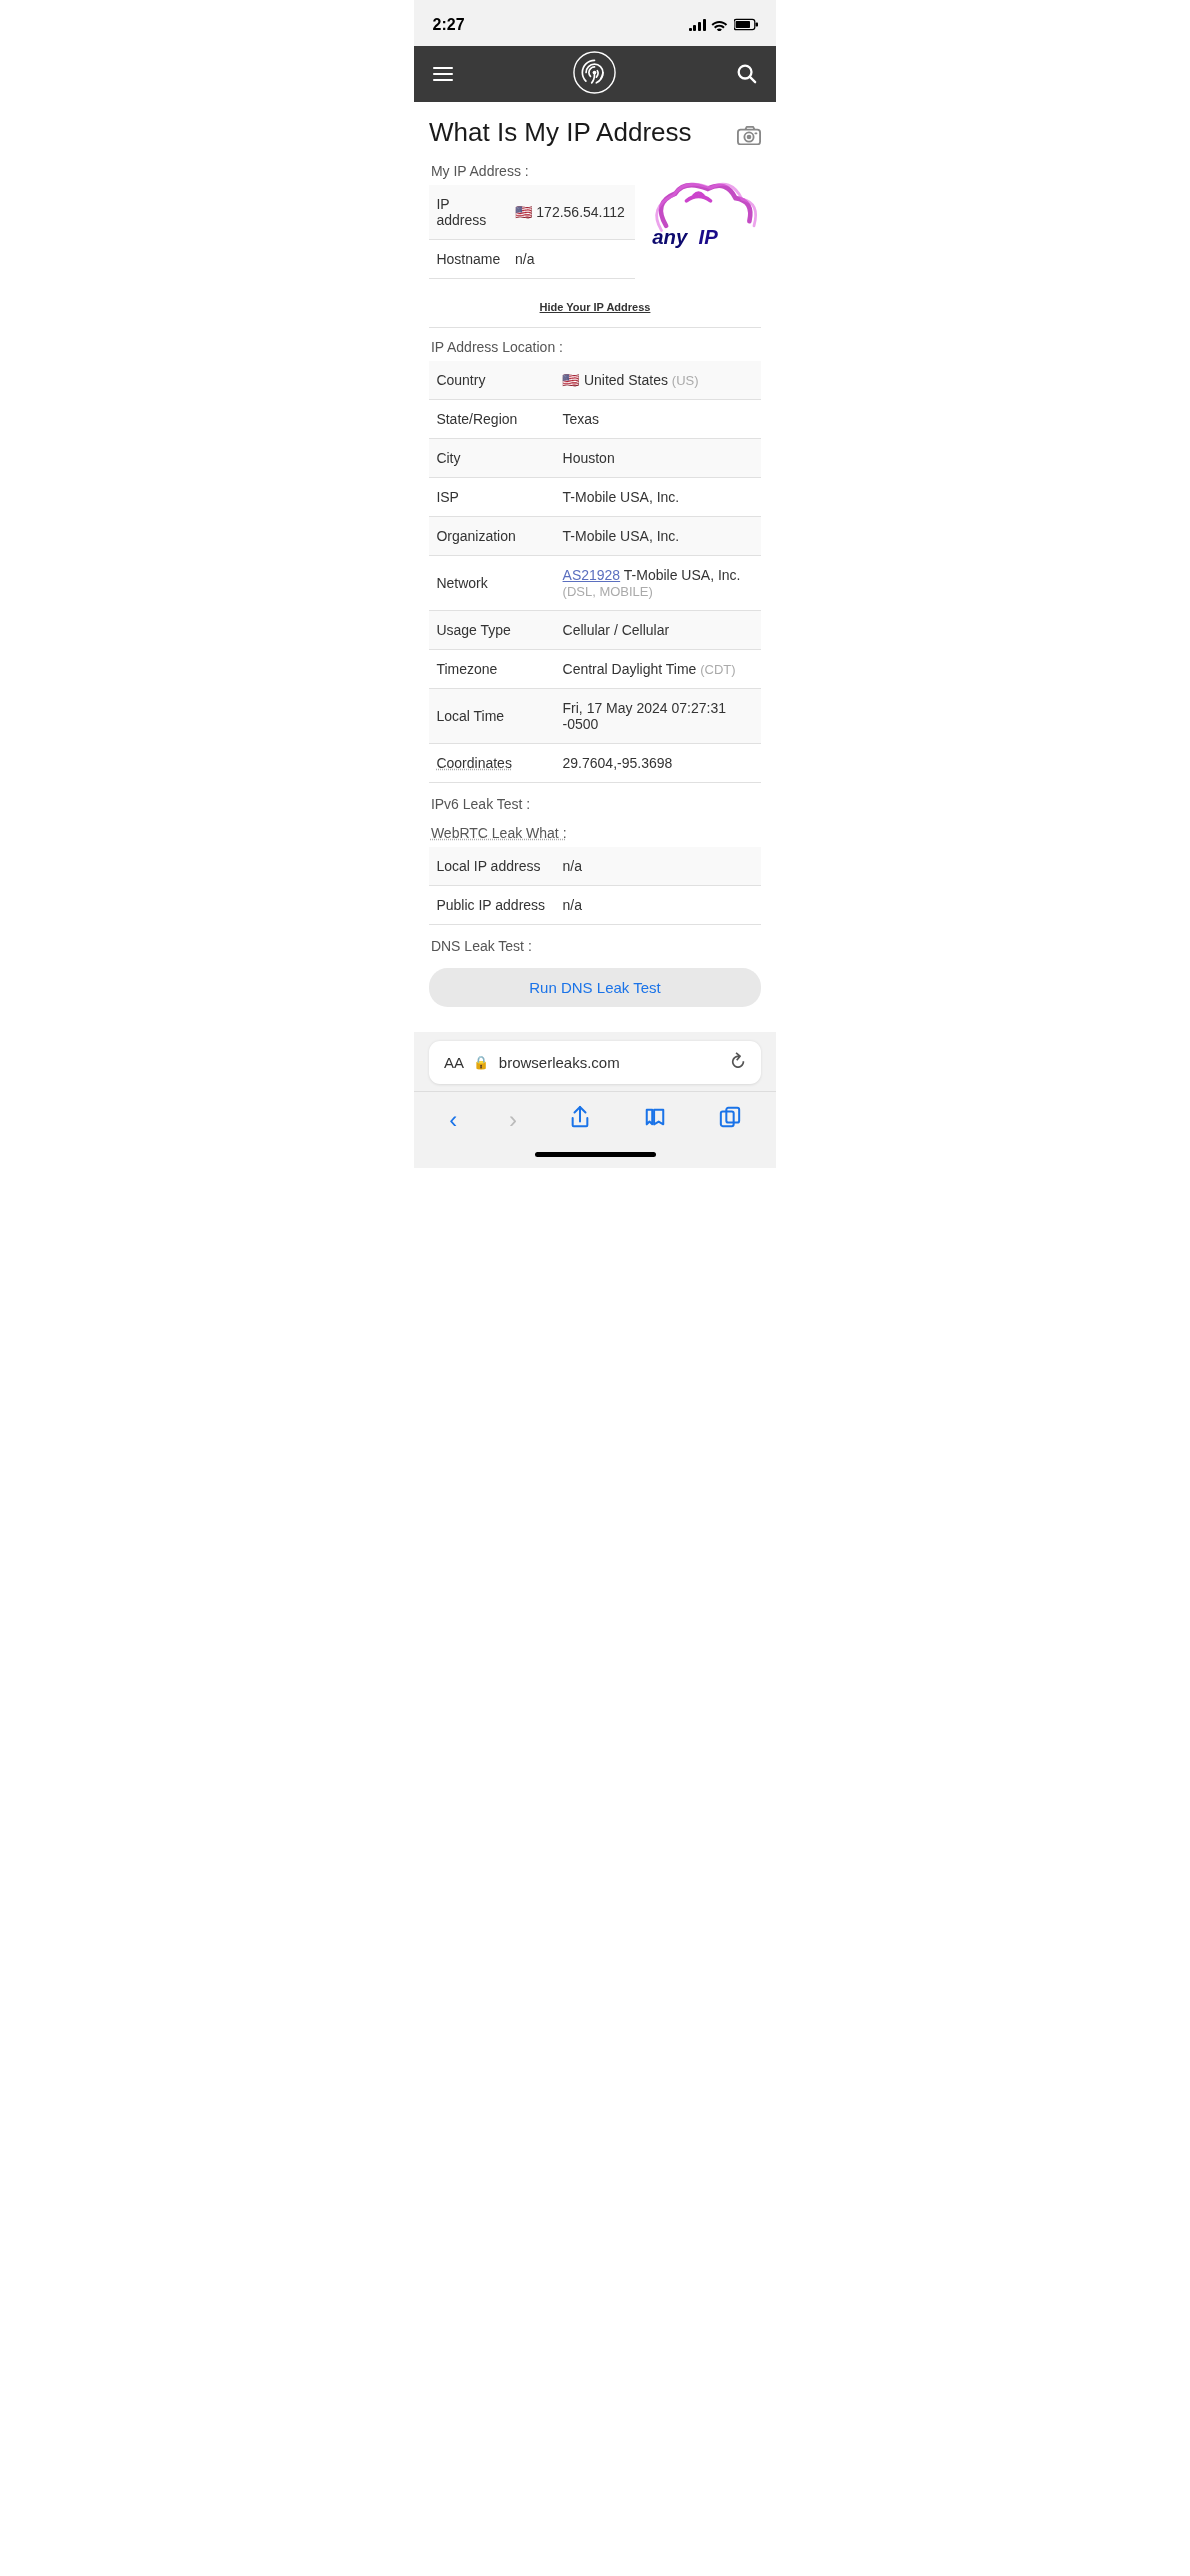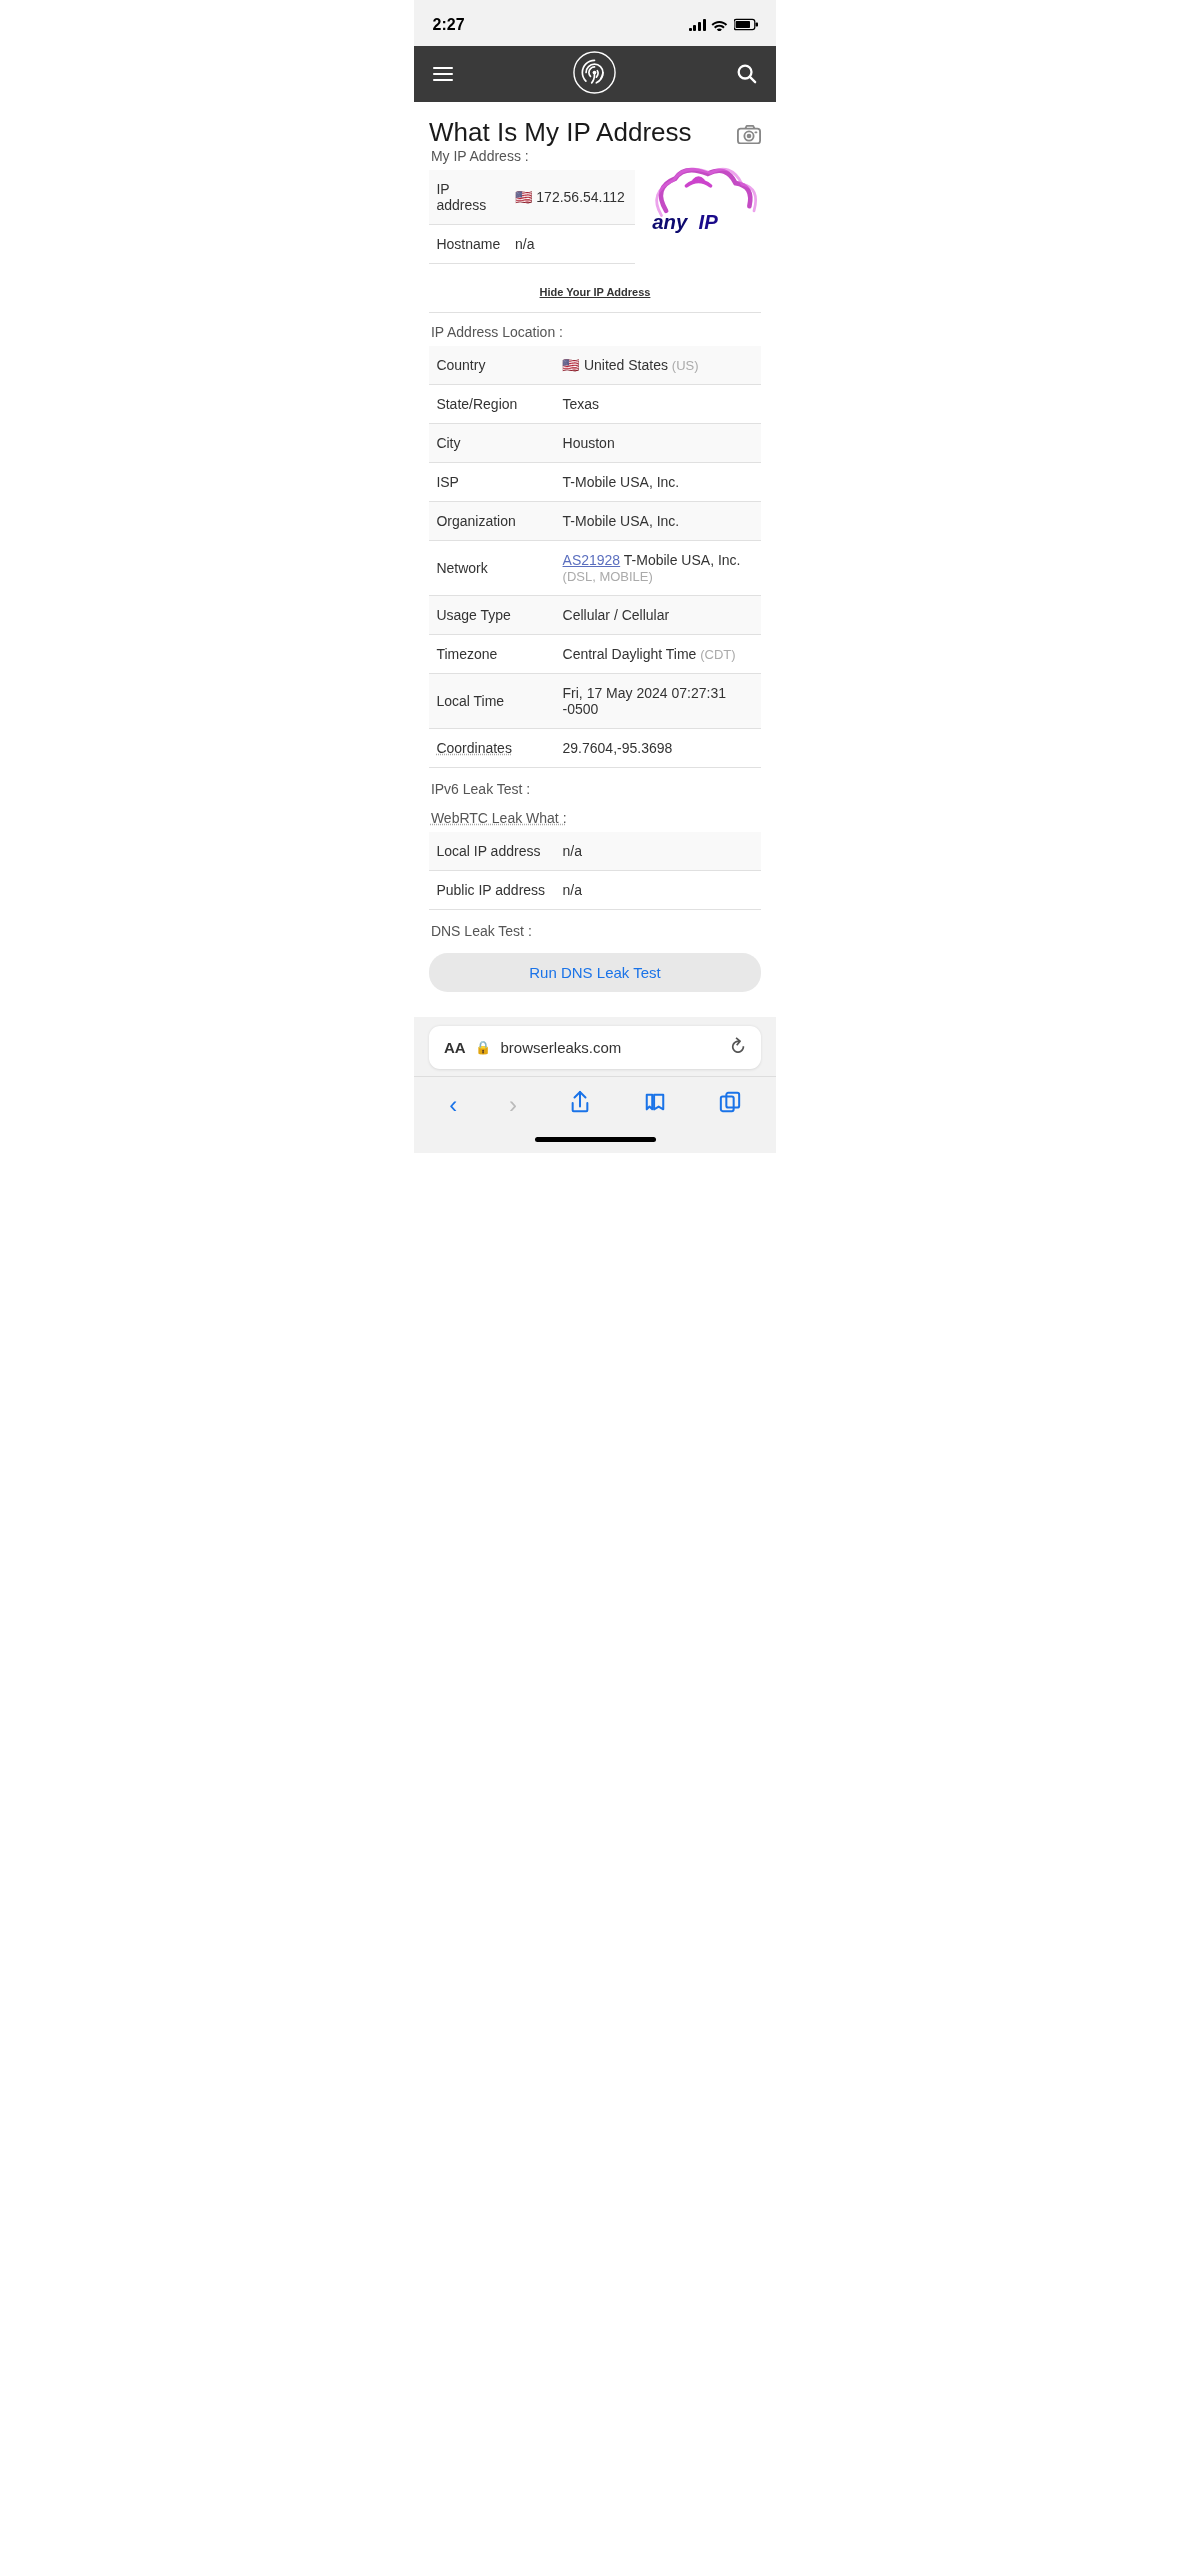--- a/index.html
+++ b/index.html
@@ -53,22 +53,23 @@
       height: 56px;
     }
 
     
     .main-content {
       padding: 15px 15px 0;
       background: #fff;
     }
     .page-title-row {
       display: flex;
-      align-items: center;
+      align-items: flex-end;
       justify-content: space-between;
+      margin-bottom: 15px;
     }
     .page-title {
       font-size: 26px;
       font-weight: 400;
       color: #1a1a1a;
       line-height: 1.2;
     }
 
     
     .section-label {
@@ -145,21 +146,21 @@
       box-shadow: 0 0.9px 2.8px rgba(0,0,0,0.1);
     }
     .url-bar-left {
       display: flex;
       align-items: center;
       gap: 9.3px;
     }
     .aa-text {
       font-size: 15px;
       color: #333;
-      font-weight: 700;
+      font-weight: 400;
     }
     .url-text {
       font-size: 15px;
       color: #333;
     }
     .reload-icon {
       font-size: 18.5px;
       color: #555;
       cursor: pointer;
     }

